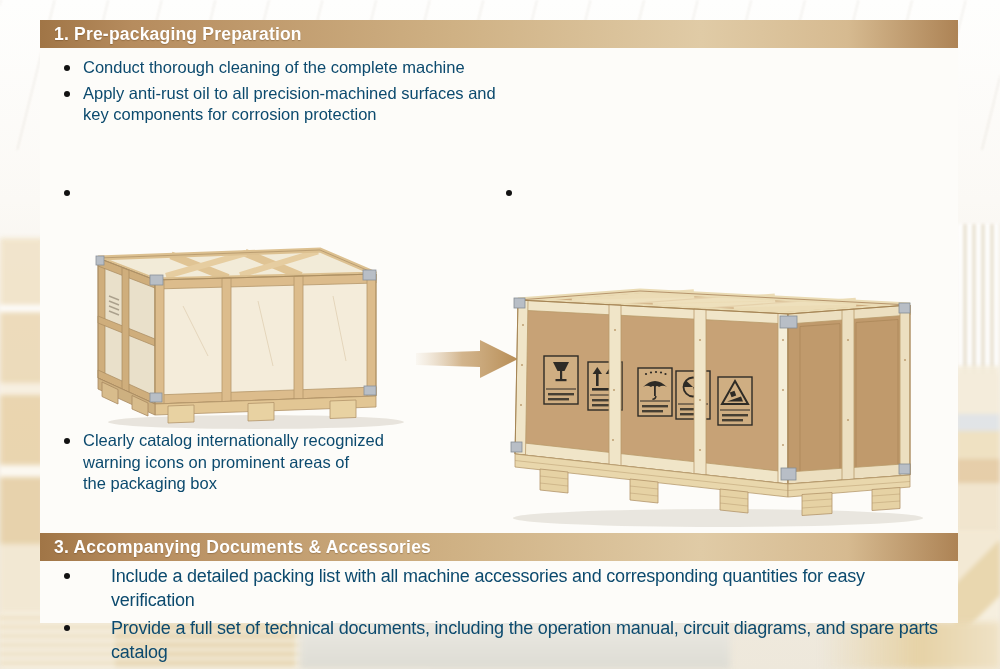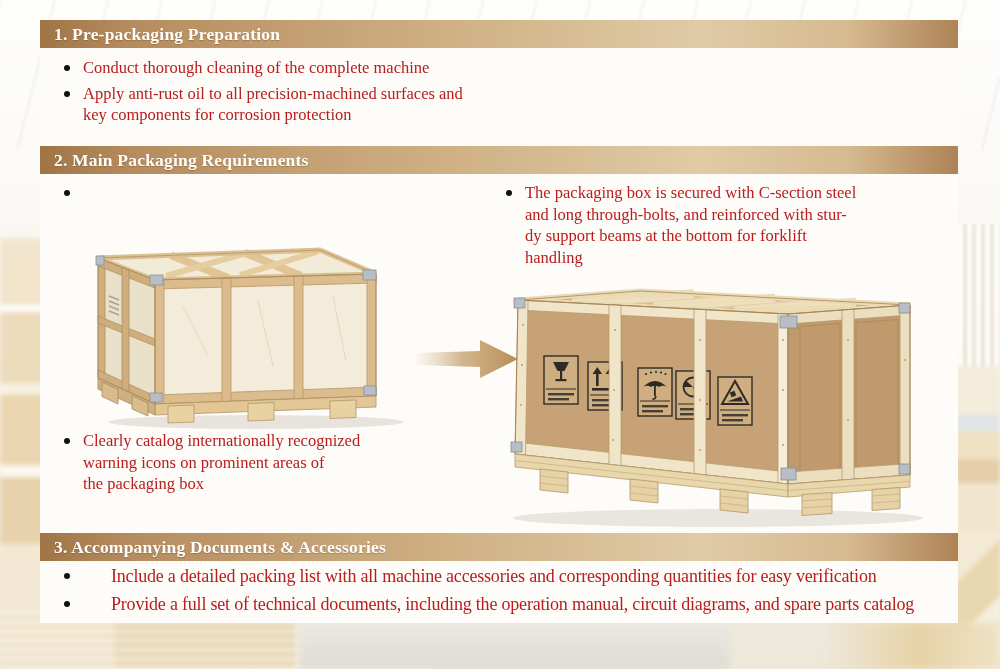--- a/index.html
+++ b/index.html
@@ -1,17 +1,17 @@
 <!DOCTYPE html>
 <html><head>
 <meta charset="utf-8">
 <style>
   html,body{margin:0;padding:0;background:#e9e4da;}
   .stage{position:relative;width:1000px;height:669px;overflow:hidden;
-         font-family:Liberation Serif, serif;background:#f6f2ea;}
+         font-family:Liberation Sans, sans-serif;background:#f6f2ea;}
   
   .bg{position:absolute;inset:0;
       background:linear-gradient(180deg,#fefefd 0%,#fbf9f5 30%,#f4efe7 62%,#eee8db 100%);}
   .bg-ceiling{position:absolute;left:0;top:0;width:100%;height:150px;
       background:repeating-linear-gradient(104deg,rgba(196,186,170,.16) 0 2px,transparent 2px 52px);
       filter:blur(1px);}
   .bg-left-shelf{position:absolute;left:0;top:238px;width:44px;height:392px;opacity:.9;
       background:linear-gradient(180deg,#f1e3c8 0 17%,#ffffff 17% 19%,#ecd9b6 19% 37%,
                  #f8f0e1 37% 40%,#e9d3aa 40% 58%,#fdfaf3 58% 61%,#e6d0a7 61% 78%,#f3e8d2 78% 100%);
       filter:blur(2.5px);}
@@ -36,21 +36,21 @@
   
   .panel{position:absolute;left:40px;top:20px;width:918px;height:603px;background:#fdfcf9;}
   .hdr{position:absolute;left:0;width:918px;height:28px;line-height:28px;box-sizing:border-box;
        padding-left:14px;font-weight:bold;font-size:17.5px;letter-spacing:.2px;color:#fff;
        text-shadow:0 1px 1px rgba(95,62,28,.35);
        background:linear-gradient(90deg,#a07546 0%,#b68c5e 10%,#cfb184 45%,#e0cba6 72%,#d6ba90 88%,#ad8355 100%);}
   .hdr1{top:0;} .hdr2{top:126px;} .hdr3{top:513px;}
   .col{position:absolute;}
   .bullet{display:flex;margin-bottom:4px;}
   .dot{flex:0 0 auto;width:6px;height:6px;border-radius:50%;background:#121212;margin:8px 13px 0 0;}
-  .btext{white-space:pre-line;font-size:16.5px;line-height:21.5px;color:#b91c1c;}
+  .btext{white-space:pre-line;font-size:16.5px;line-height:21.5px;color:#0c4a6e;}
   .c-s1l{left:24px;top:37px;width:455px;}
   .c-s1r{left:489px;top:37px;width:408px;}
   .c-s2l{left:24px;top:162px;width:435px;}
   .c-s2r{left:466px;top:162px;width:428px;}
   .c-s2l2{left:24px;top:410px;width:385px;}
   .c-s3{left:24px;top:544px;width:888px;}
   .c-s3 .btext{font-size:18px;line-height:24px;letter-spacing:-0.2px;margin-left:28px;}
   .c-s3 .dot{margin-top:9px;}
   .fig{position:absolute;}
   .fig-left{left:48px;top:226px;width:322px;height:184px;}
@@ -71,23 +71,20 @@
   <div class="bg-right-rail"></div>
   <div class="bg-right-shelf"></div>
   <div class="bg-right-bottom"></div>
   <div class="bg-br-box"></div>
 
   <div class="panel">
 
     <div class="hdr hdr1">
       <span>1. Pre-packaging Preparation</span>
     </div>
-    <div class="hdr hdr2">
-      <span>2. Main Packaging Requirements</span>
-    </div>
     <div class="hdr hdr3">
       <span>3. Accompanying Documents &amp; Accessories</span>
     </div>
 
     <div class="col c-s1l">
       <div class="bullet">
         <span class="dot"></span>
         <span class="btext">Conduct thorough cleaning of the complete machine</span>
       </div>
       <div class="bullet">
@@ -100,24 +97,20 @@
     </div>
 
     <div class="col c-s2l">
       <div class="bullet">
         <span class="dot"></span>
       </div>
     </div>
     <div class="col c-s2r">
       <div class="bullet">
         <span class="dot"></span>
-        <span class="btext">The packaging box is secured with C-section steel
-and long through-bolts, and reinforced with stur-
-dy support beams at the bottom for forklift
-handling</span>
       </div>
     </div>
     <div class="col c-s2l2">
       <div class="bullet">
         <span class="dot"></span>
         <span class="btext">Clearly catalog internationally recognized
 warning icons on prominent areas of
 the packaging box</span>
       </div>
     </div>

